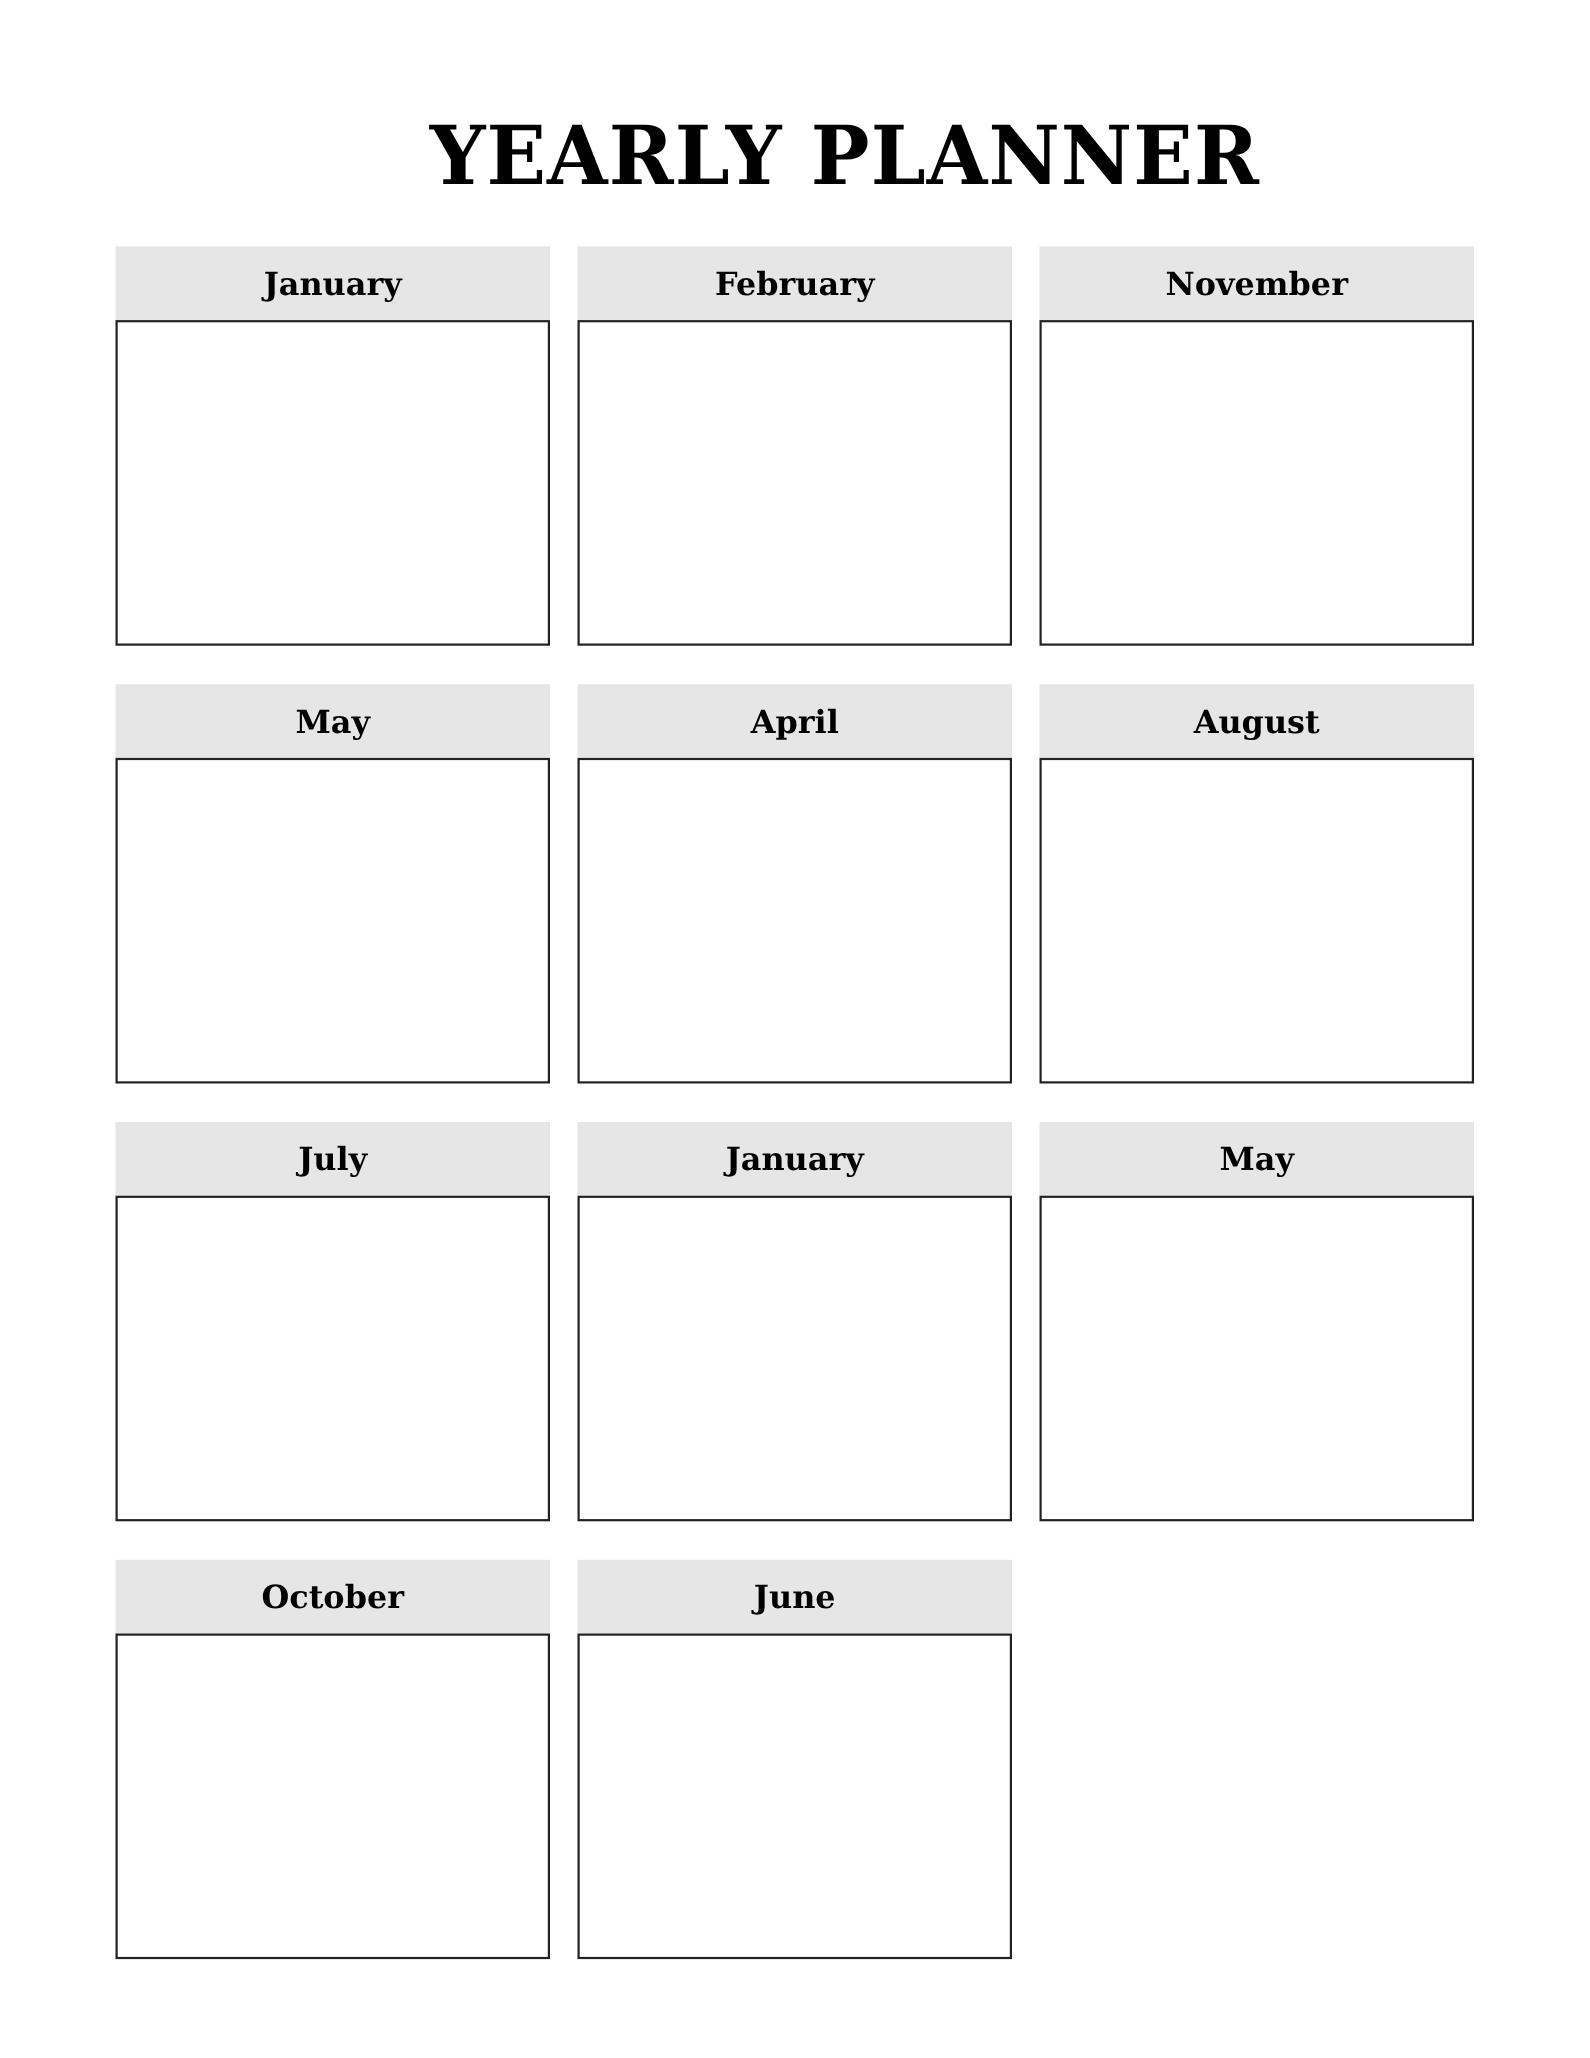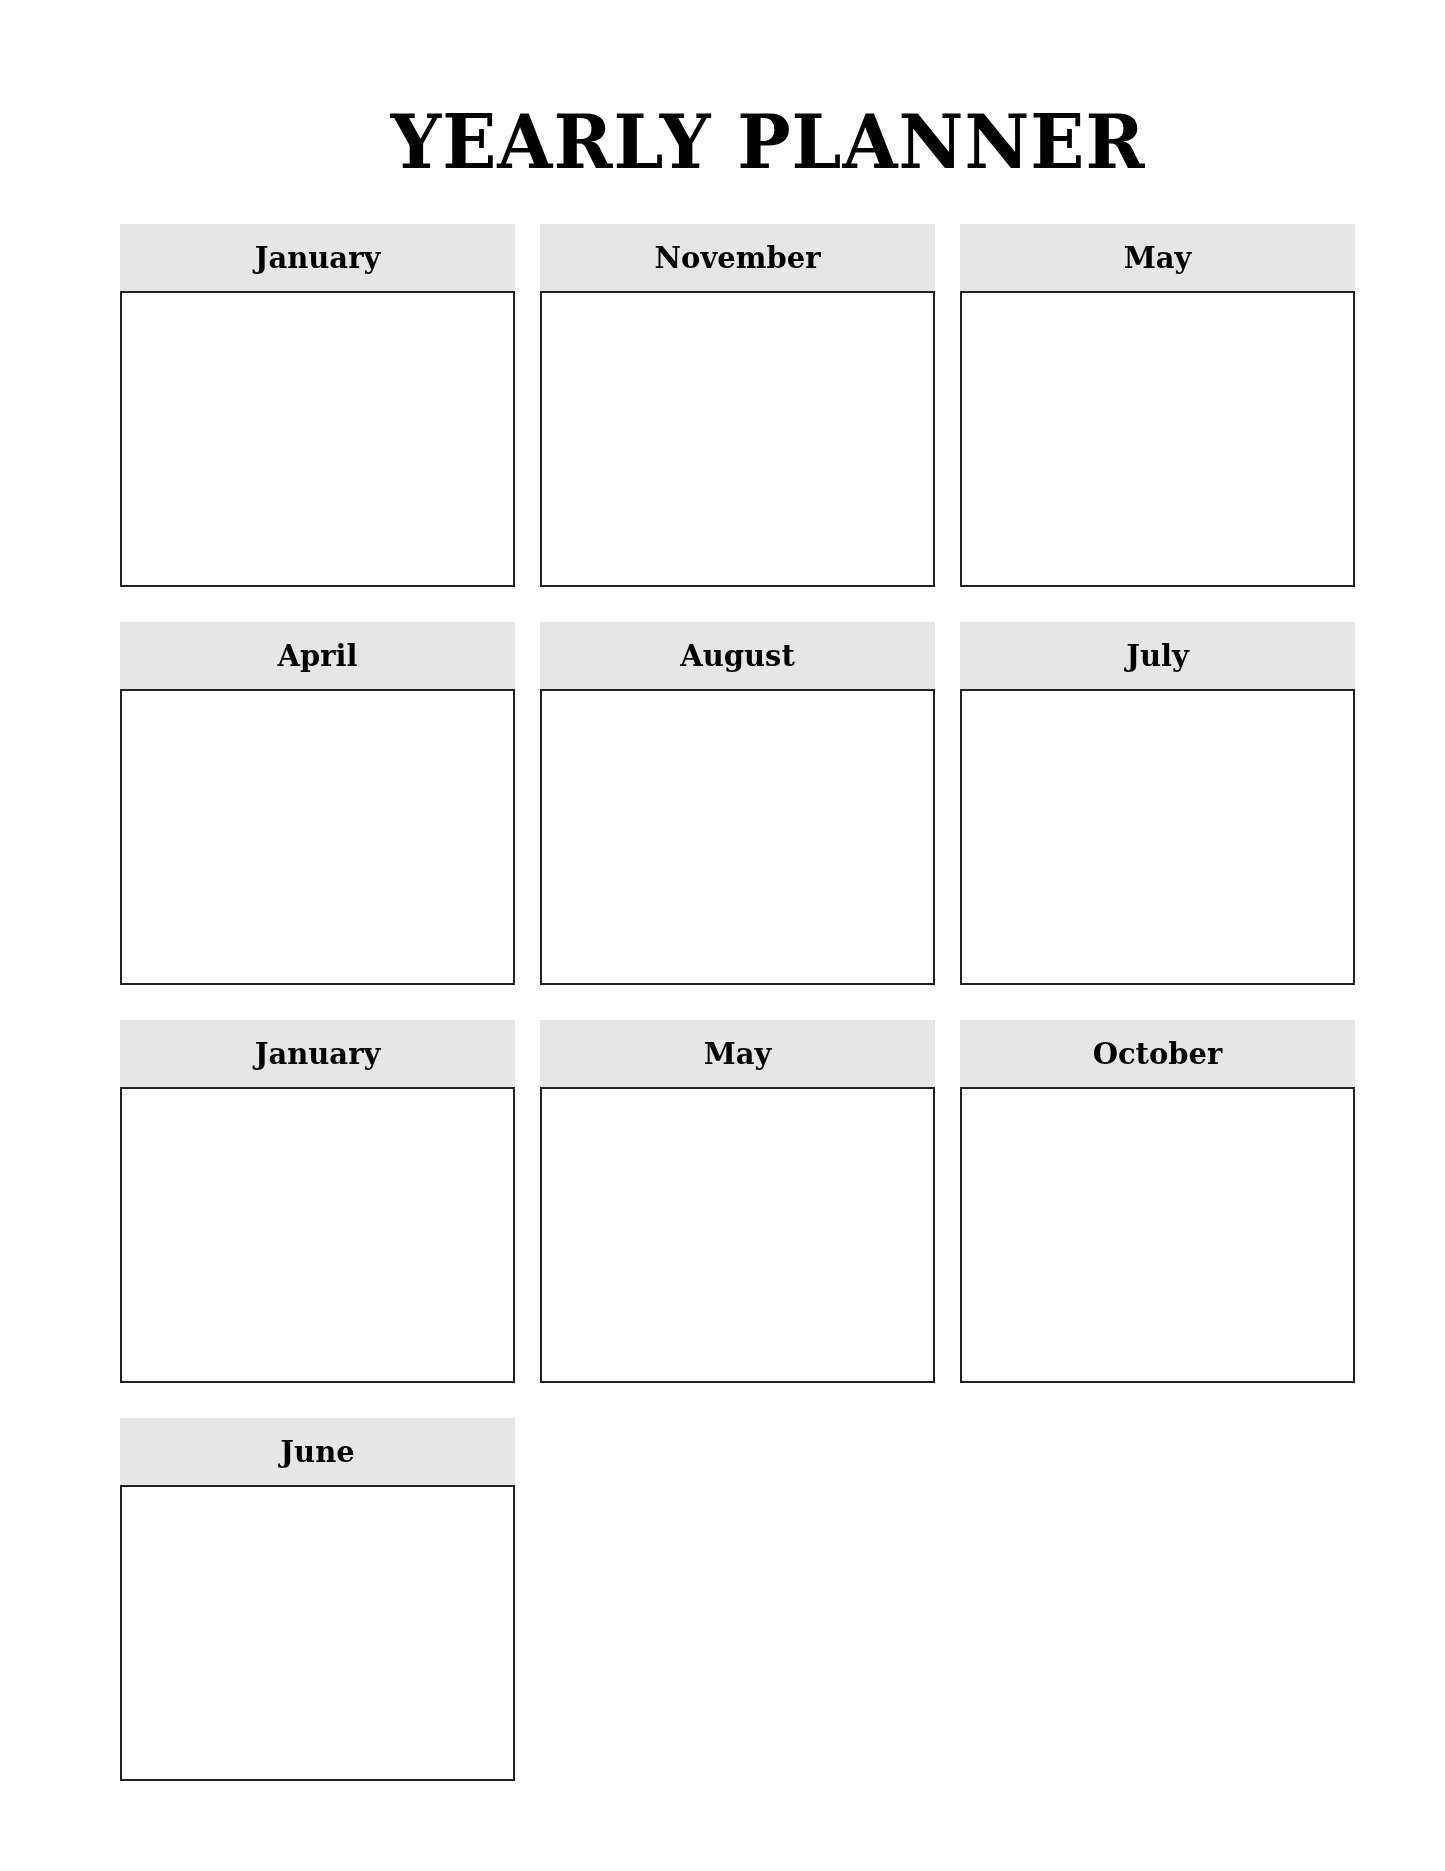--- a/index.html
+++ b/index.html
@@ -30,21 +30,20 @@
       display: grid;
       grid-template-columns: repeat(3, 395px);
       column-gap: 25px;
       row-gap: 35px;
     }
     .month {
       width: 395px;
       height: 363px;
       display: flex;
       flex-direction: column;
-      margin-left: 15px;
     }
     .month-header {
       height: 67px;
       background: #e6e6e6;
       display: flex;
       align-items: center;
       justify-content: center;
       font-weight: bold;
       font-size: 29px;
       box-sizing: border-box;
@@ -57,20 +56,24 @@
     }
   </style>
 </head>
 <body>
 
 <div class="title">YEARLY PLANNER</div>
 
 <div class="grid">
   <div class="month">
     <div class="month-header">January</div>
+    <div class="month-box"></div>
+  </div>
+  <div class="month">
+    <div class="month-header">February</div>
     <div class="month-box"></div>
   </div>
   <div class="month">
     <div class="month-header">November</div>
     <div class="month-box"></div>
   </div>
   <div class="month">
     <div class="month-header">May</div>
     <div class="month-box"></div>
   </div>

